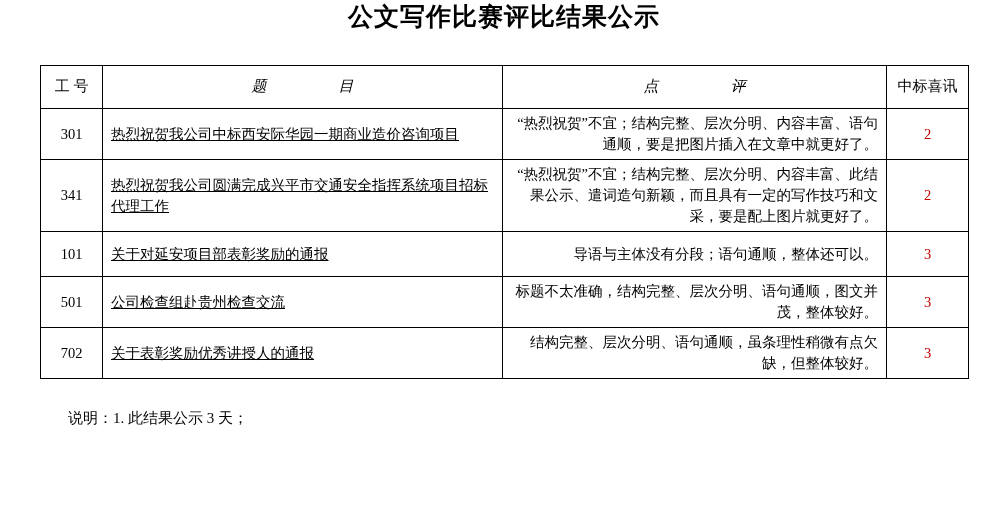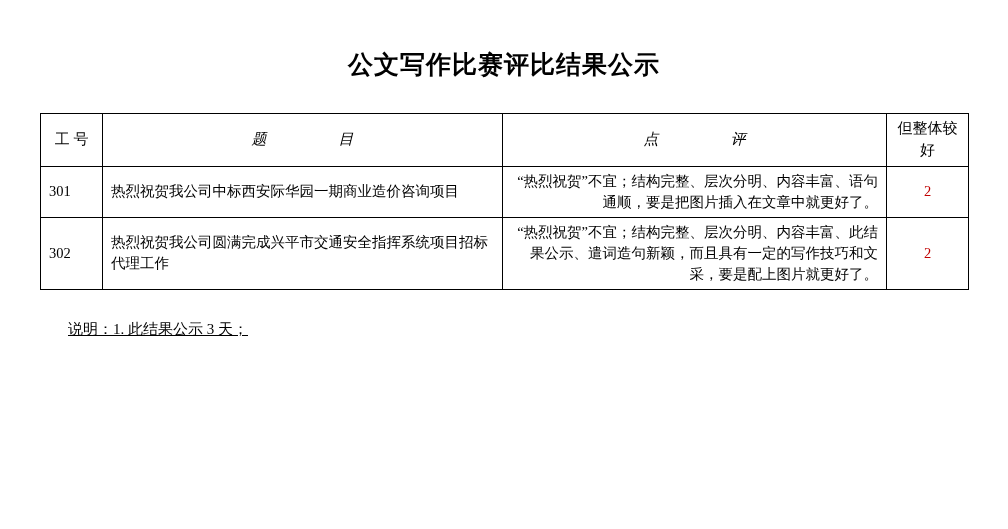--- a/index.html
+++ b/index.html
@@ -20,21 +20,20 @@
     height: 529px;
     box-sizing: border-box;
   }
   .doc-title {
     text-align: center;
     font-family: "Liberation Serif", "DejaVu Serif", serif;
     font-size: 25px;
     font-weight: bold;
     letter-spacing: 1px;
     margin: 0;
-    padding-top: 48px;
     padding-bottom: 0;
     color: #000;
   }
   .table-wrap {
     margin: 32px 40px 0 40px;
   }
   table.result-table {
     border-collapse: collapse;
     width: 928px;
     table-layout: fixed;
@@ -55,26 +54,27 @@
   }
   .col-id { width: 62px; }
   .col-title { width: 400px; }
   .col-comment { width: 384px; }
   .col-level { width: 82px; }
 
   th.head-id, th.head-level { letter-spacing: 0px; }
   th.head-title, th.head-comment { letter-spacing: 14px; text-indent: 14px; font-style: italic; }
 
   td.cell-id {
-    text-align: left;
+    text-align: center;
     font-size: 14.5px;
   }
   td.cell-title {
     text-align: left;
     font-size: 14.5px;
+    text-decoration: underline;
   }
   td.cell-comment {
     text-align: right;
     font-size: 14.5px;
   }
   td.cell-level {
     text-align: center;
     color: #c00000;
     font-size: 14.5px;
   }
@@ -82,21 +82,20 @@
   tr.row-h2 td { height: 44px; }
 
   .notes {
     margin: 26px 0 0 0;
     padding-left: 68px;
     font-size: 15px;
     line-height: 1.75;
   }
   .notes .note-line {
     white-space: pre;
-    text-decoration: underline;
   }
 </style>
 </head>
 <body>
 
 <div class="page">
 
   <h1 class="doc-title">公文写作比赛评比结果公示</h1>
 
   <div class="table-wrap">
@@ -105,35 +104,53 @@
         <col class="col-id">
         <col class="col-title">
         <col class="col-comment">
         <col class="col-level">
       </colgroup>
       <thead>
         <tr>
           <th class="head-id">工 号</th>
           <th class="head-title">题　　目</th>
           <th class="head-comment">点　　评</th>
-          <th class="head-level">但整体较好</th>
+          <th class="head-level">中标喜讯</th>
         </tr>
       </thead>
       <tbody>
         <tr class="row-h1">
           <td class="cell-id">301</td>
           <td class="cell-title">热烈祝贺我公司中标西安际华园一期商业造价咨询项目</td>
           <td class="cell-comment">“热烈祝贺”不宜；结构完整、层次分明、内容丰富、语句通顺，要是把图片插入在文章中就更好了。</td>
           <td class="cell-level">2</td>
         </tr>
         <tr class="row-h2">
-          <td class="cell-id">302</td>
+          <td class="cell-id">341</td>
           <td class="cell-title">热烈祝贺我公司圆满完成兴平市交通安全指挥系统项目招标代理工作</td>
           <td class="cell-comment">“热烈祝贺”不宜；结构完整、层次分明、内容丰富、此结果公示、遣词造句新颖，而且具有一定的写作技巧和文采，要是配上图片就更好了。</td>
           <td class="cell-level">2</td>
+        </tr>
+        <tr class="row-h1">
+          <td class="cell-id">101</td>
+          <td class="cell-title">关于对延安项目部表彰奖励的通报</td>
+          <td class="cell-comment">导语与主体没有分段；语句通顺，整体还可以。</td>
+          <td class="cell-level">3</td>
+        </tr>
+        <tr class="row-h1">
+          <td class="cell-id">501</td>
+          <td class="cell-title">公司检查组赴贵州检查交流</td>
+          <td class="cell-comment">标题不太准确，结构完整、层次分明、语句通顺，图文并茂，整体较好。</td>
+          <td class="cell-level">3</td>
+        </tr>
+        <tr class="row-h1">
+          <td class="cell-id">702</td>
+          <td class="cell-title">关于表彰奖励优秀讲授人的通报</td>
+          <td class="cell-comment">结构完整、层次分明、语句通顺，虽条理性稍微有点欠缺，但整体较好。</td>
+          <td class="cell-level">3</td>
         </tr>
       </tbody>
     </table>
   </div>
 
   <div class="notes">
     <div class="note-line">说明：1. 此结果公示 3 天；</div>
 
   </div>
 

